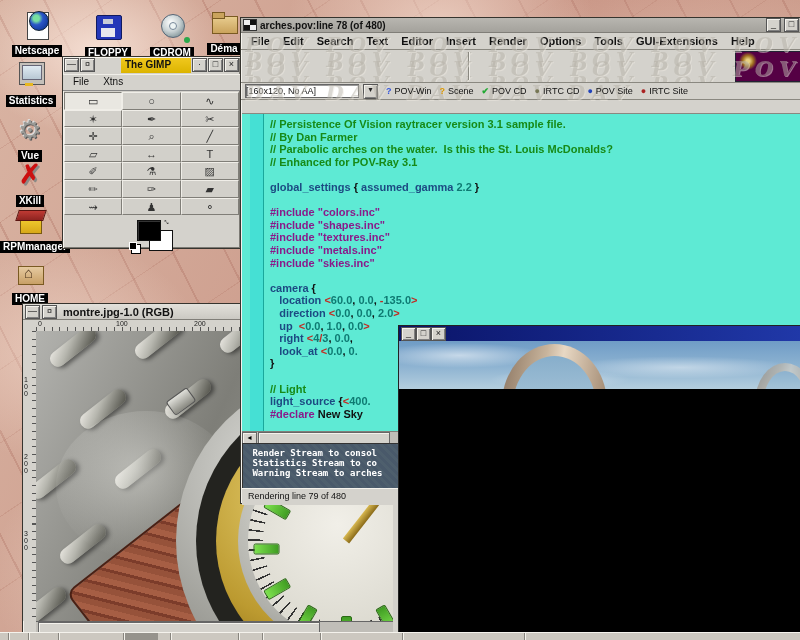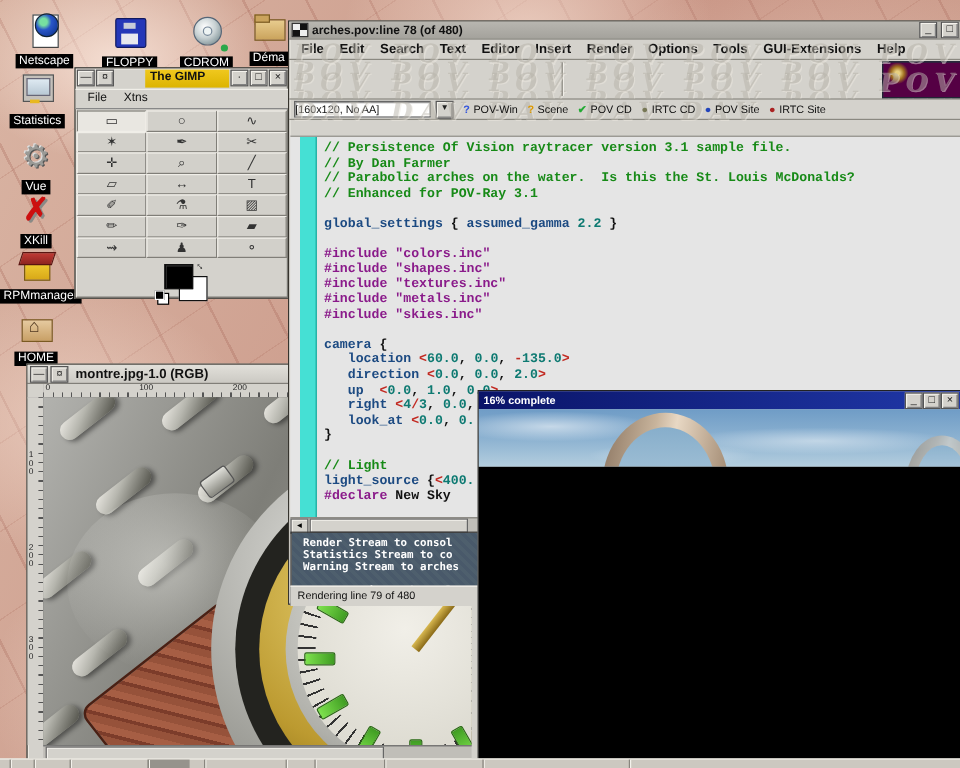--- a/index.html
+++ b/index.html
@@ -12,21 +12,21 @@
       radial-gradient(ellipse 220px 150px at 55% 4%, rgba(250,230,218,.6), rgba(250,230,218,0) 70%),
       radial-gradient(ellipse 200px 160px at 8% 55%, rgba(248,226,214,.55), rgba(248,226,214,0) 70%),
       radial-gradient(ellipse 240px 200px at 20% 90%, rgba(250,232,220,.6), rgba(250,232,220,0) 70%),
       radial-gradient(ellipse 300px 220px at 85% 20%, rgba(246,224,210,.5), rgba(246,224,210,0) 70%),
       repeating-linear-gradient(63deg, rgba(164,98,84,.28) 0 2px, rgba(164,98,84,0) 2px 47px),
       repeating-linear-gradient(-34deg, rgba(170,106,90,.22) 0 1px, rgba(170,106,90,0) 1px 61px),
       linear-gradient(115deg,#d9b4a3,#c99686 55%,#d4ab9a);}
   
   .dicon{position:absolute;text-align:center;z-index:5;}
   .dimg{width:34px;height:30px;margin:0 auto;position:relative;}
-  .dlbl{display:inline-block;background:#000;color:#fff;font-size:10px;font-weight:normal;
+  .dlbl{display:inline-block;background:#000;color:#fff;font-size:10px;font-weight:bold;
         padding:0 3px 1px;margin-top:1px;white-space:nowrap;}
   .i-netscape::before{content:"";position:absolute;left:7px;top:2px;width:20px;height:26px;
      background:#fff;border:1px solid #444;}
   .i-netscape::after{content:"";position:absolute;left:9px;top:1px;width:18px;height:18px;border-radius:50%;
      background:radial-gradient(circle at 35% 35%, #77e0a0 18%, #2a56c8 40%, #123a9a 80%);border:1px solid #123;}
   .i-floppy::before{content:"";position:absolute;left:5px;top:3px;width:24px;height:23px;
      background:#2437b8;border:1px solid #101a60;border-radius:2px;}
   .i-floppy::after{content:"";position:absolute;left:10px;top:16px;width:14px;height:9px;background:#e8e8ee;
      box-shadow:0 -11px 0 -2px #c8ccd8;}
   .i-cdrom::before{content:"";position:absolute;left:6px;top:2px;width:22px;height:22px;border-radius:50%;
@@ -122,22 +122,22 @@
   #preset{width:112px;height:12px;background:#fff;border:1px solid #666;
      box-shadow:inset 1px 1px 0 #999;font-size:9px;padding:0 0;line-height:12px;color:#111;white-space:nowrap;overflow:hidden;}
   .spin{width:13px;height:13px;font-size:8px;}
   .toggle{font-size:9px;color:#111;display:flex;align-items:center;gap:3px;padding:0 4px;white-space:nowrap;}
   .tgl-ico{font-size:9px;font-weight:bold;}
   #etabs{height:17px;display:flex;align-items:flex-end;padding-left:2px;gap:1px;}
   .tab{font-size:11px;color:#111;background:#d4d2cc;border:1px solid;
      border-color:#f4f2ec #7c7a74 #d4d2cc #f4f2ec;border-radius:3px 3px 0 0;
      padding:1px 7px 2px;position:relative;top:1px;}
   .tab.active{background:#c6c3bb;font-weight:bold;}
-  #ecode{position:absolute;left:1px;right:0;top:95px;height:318px;background:#e5e5e5;
-     border-top:1px solid #8a8880;overflow:hidden;font-family:Liberation Mono, monospace;}
+  #ecode{position:absolute;left:1px;right:0;top:95px;height:318px;background:#5eead4;
+     border-top:1px solid #8a8880;overflow:hidden;font-family:Liberation Sans, sans-serif;}
   #emargin{position:absolute;left:8px;top:0;bottom:0;width:13px;background:#45e0d4;
      border-right:1px solid #1aa89c;}
   .cl{position:absolute;left:28px;height:13px;font-size:11px;font-weight:bold;white-space:pre;color:#111;}
   .c-cm{color:#178a17;} .c-kw{color:#1c4a82;} .c-num{color:#0e7a72;}
   .c-str{color:#8a1a8a;} .c-dir{color:#8a1a8a;} .c-op{color:#c22a22;} .c-txt{color:#111;}
   #ehscroll{position:absolute;left:1px;right:0;top:413px;height:12px;background:#c0beb8;
      display:flex;border-top:1px solid #807e78;}
   .sbtn{width:13px;height:11px;background:#d4d2cc;border:1px solid #666;
      box-shadow:inset 1px 1px 0 #f4f2ec;font-size:8px;line-height:10px;text-align:center;flex:0 0 auto;}
   .sthumb{height:10px;margin-top:0;background:#d4d2cc;border:1px solid #666;
@@ -488,21 +488,20 @@
       <div class="con-line" style="top: 14px;"> Statistics Stream to co</div>
       <div class="con-line" style="top: 24px;"> Warning Stream to arches</div>
       <div class="con-line" style="top: 34px;"></div>
       <div class="con-line" style="top: 44px;">Scene contains 3 frame le</div>
     </div>
   <div id="estatus">Rendering line  79 of 480</div>
 </div>
 
 <div id="render" style="position:absolute;">
   <div class="tbar">
-    <div class="ttl">16% complete</div>
     <div class="wbtn">_</div>
     <div class="wbtn">□</div>
     <div class="wbtn">×</div>
   </div>
   <div id="sky">
     <div class="arch" style="left:103px;top:3px;width:105px;height:60px;">
       <div class="hole"></div>
     </div>
     <div class="arch" style="left:356px;top:22px;width:60px;height:40px;opacity:.55;">
       <div class="hole" style="left:8px;right:8px;top:8px;"></div>

